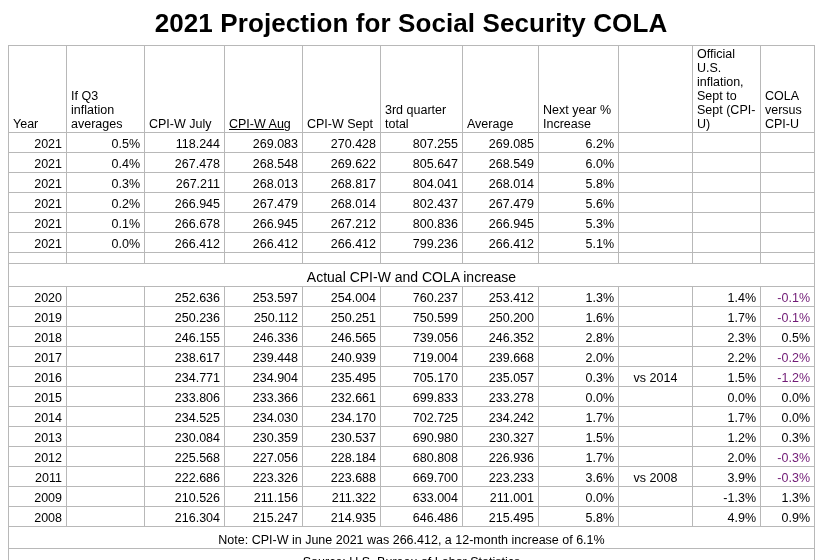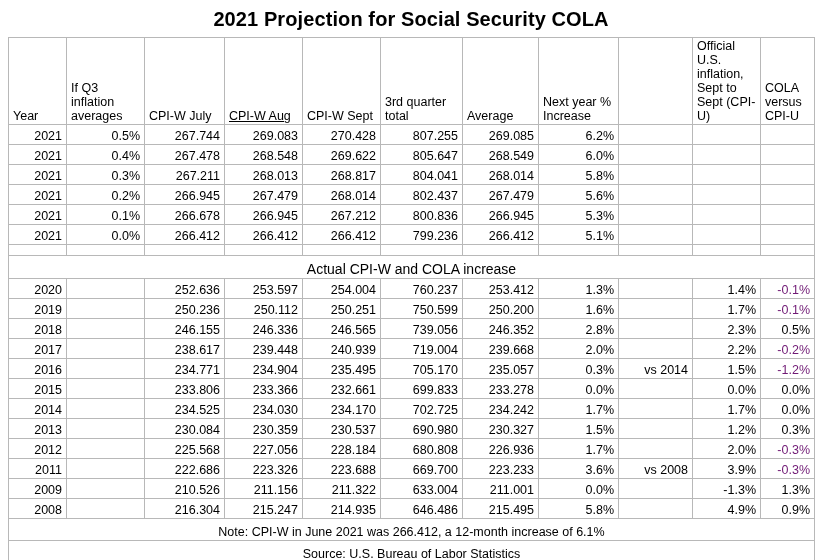--- a/index.html
+++ b/index.html
@@ -16,21 +16,21 @@
   }
   .page {
     position: relative;
     width: 822px;
     height: 560px;
     box-sizing: border-box;
     padding: 0 8px;
   }
   .title {
     text-align: center;
-    font-size: 20px;
+    font-size: 26px;
     font-weight: bold;
     padding-top: 8px;
     padding-bottom: 6px;
     letter-spacing: 0.1px;
   }
   table.grid {
     border-collapse: collapse;
     width: 806px;
     table-layout: fixed;
     font-size: 12.5px;
@@ -46,21 +46,21 @@
   thead th {
     height: 62px;
     vertical-align: bottom;
     text-align: left;
     font-weight: bold;
     font-size: 12.5px;
     line-height: 1.12;
     padding-bottom: 2px;
   }
   .num { text-align: right; }
-  .left { text-align: right; }
+  .left { text-align: center; }
   .row td { height: 17px; }
   .section-head td {
     text-align: center;
     font-weight: bold;
     font-size: 14px;
     height: 20px;
     padding-top: 1px;
   }
   .spacer td {
     height: 8px;
@@ -123,21 +123,21 @@
         <th style="white-space:normal;">Next year % Increase</th>
         <th></th>
         <th style="white-space:normal;">Official U.S. inflation, Sept to Sept (CPI-U)</th>
         <th style="white-space:normal;">COLA versus CPI-U</th>
       </tr>
     </thead>
     <tbody id="tbody">
         <tr class="row">
           <td class="num">2021</td>
           <td class="num">0.5%</td>
-          <td class="num">267.744</td>
+          <td class="num">118.244</td>
           <td class="num">269.083</td>
           <td class="num">270.428</td>
           <td class="num">807.255</td>
           <td class="num">269.085</td>
           <td class="num">6.2%</td>
           <td class="left"></td>
           <td class="num"></td>
           <td class="num pos"></td>
         </tr>
         <tr class="row">

